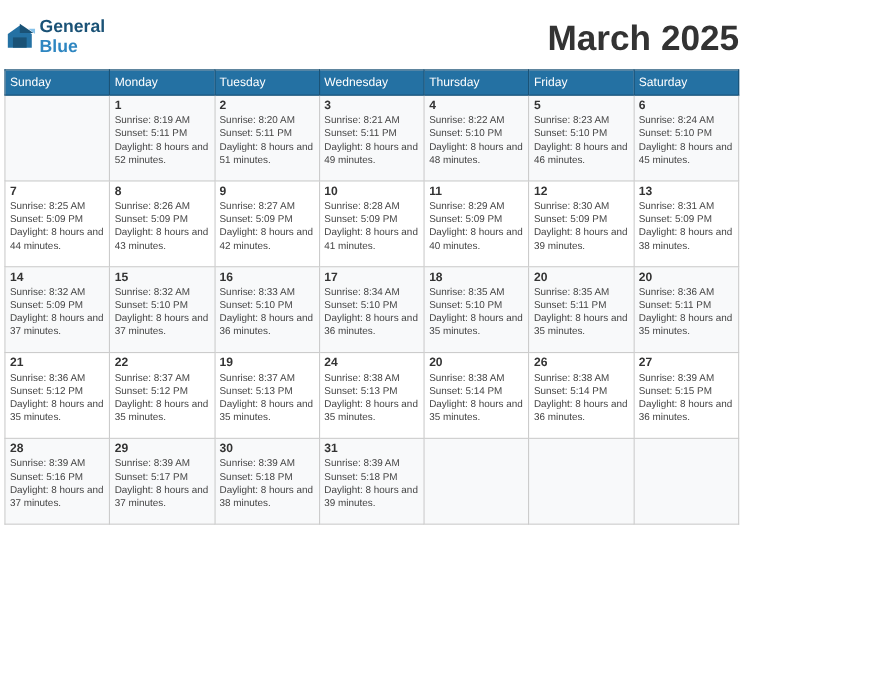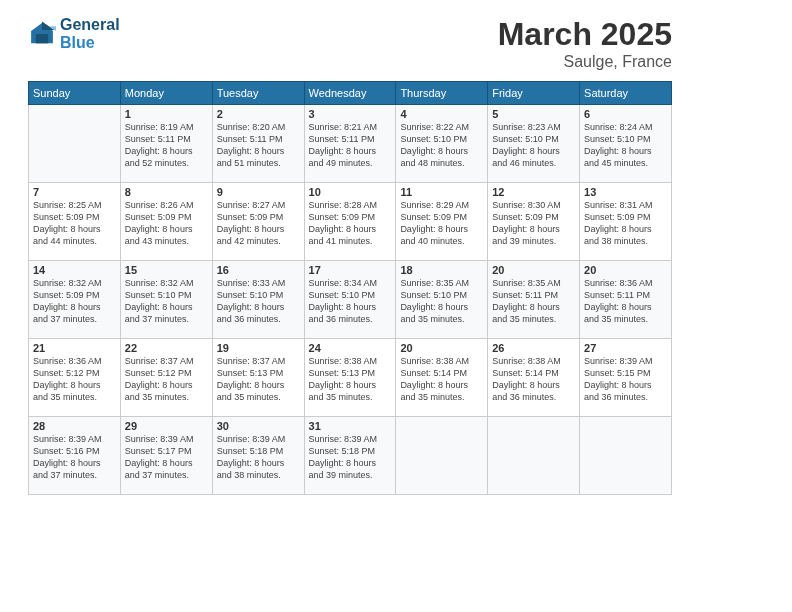--- a/index.html
+++ b/index.html
@@ -6,21 +6,21 @@
     body {
       font-family: Arial, sans-serif;
       background: #fff;
       width: 792px;
       height: 612px;
       overflow: hidden;
     }
     .page {
       width: 692px;
       height: 612px;
-      padding: 16px 20px 12px 28px;
+      padding: 16px 20px 12px 4px;
       background: #fff;
     }
     .header {
       display: flex;
       justify-content: space-between;
       align-items: flex-start;
       margin-bottom: 10px;
     }
     .logo {
       display: flex;
@@ -102,21 +102,20 @@
         <rect x="10" y="18" width="16" height="12" fill="#1a5276"></rect>
         <polygon points="28,8 36,14 36,8" fill="#85c1e9"></polygon>
       </svg>
       <div class="logo-text">
         <div>General</div>
         <div style="color:#2e86c1;">Blue</div>
       </div>
     </div>
     <div class="title-block">
       <h1>March 2025</h1>
-      <h2>Saulge, France</h2>
     </div>
   </div>
 
   <table>
     <thead>
       <tr>
         <th>Sunday</th>
         <th>Monday</th>
         <th>Tuesday</th>
         <th>Wednesday</th>

